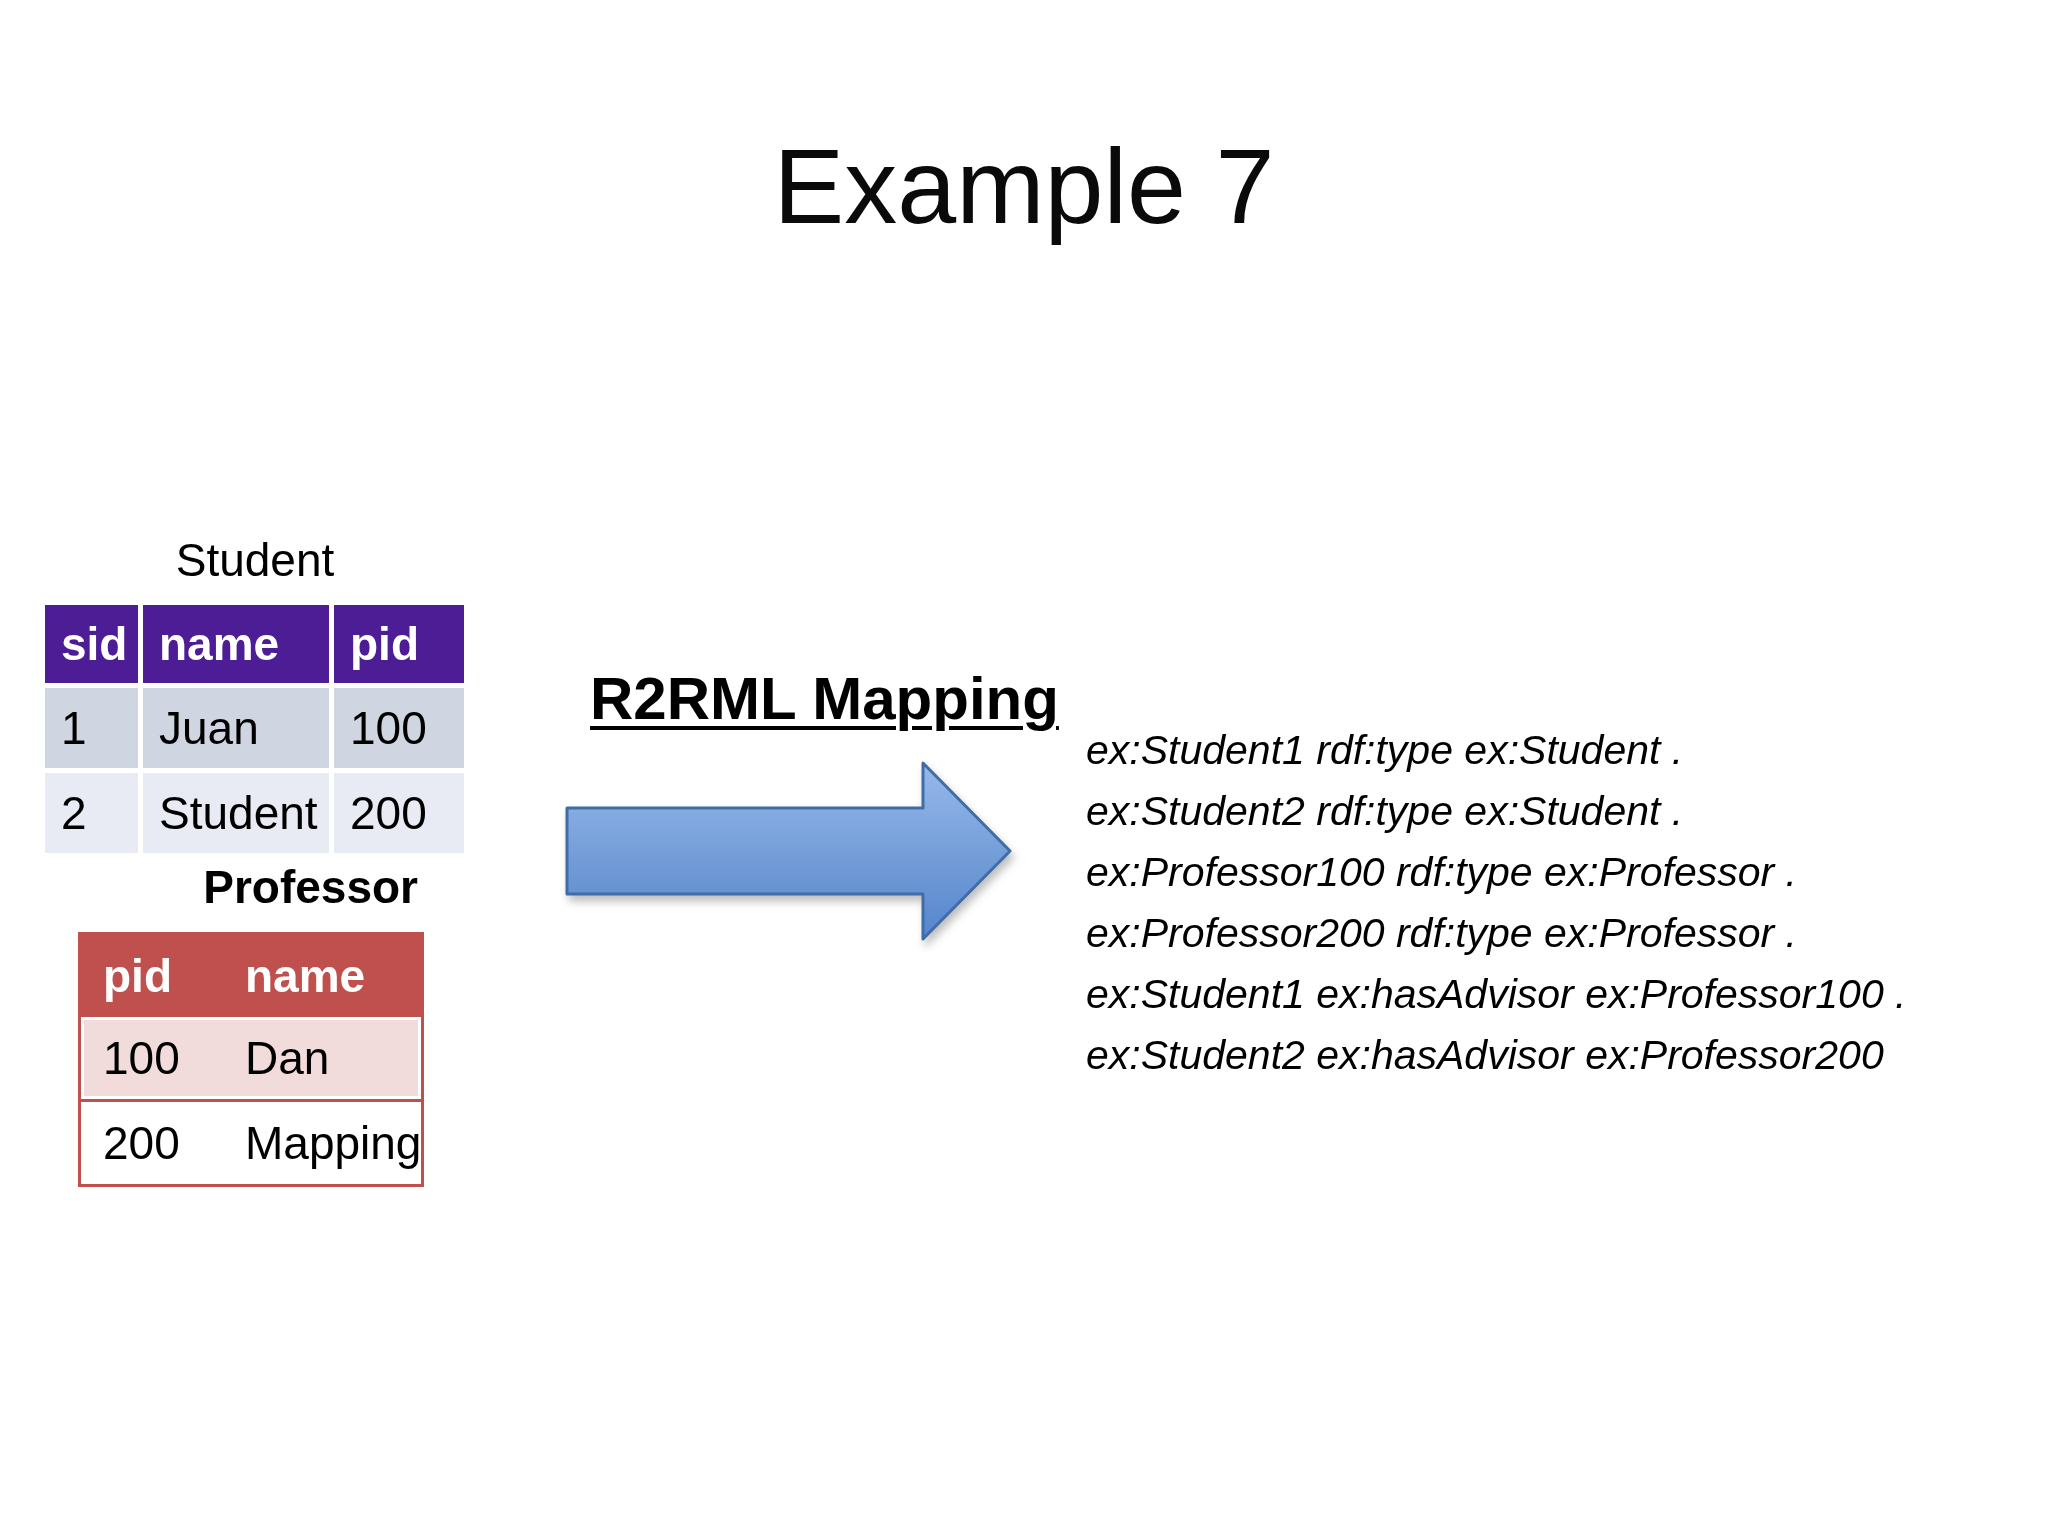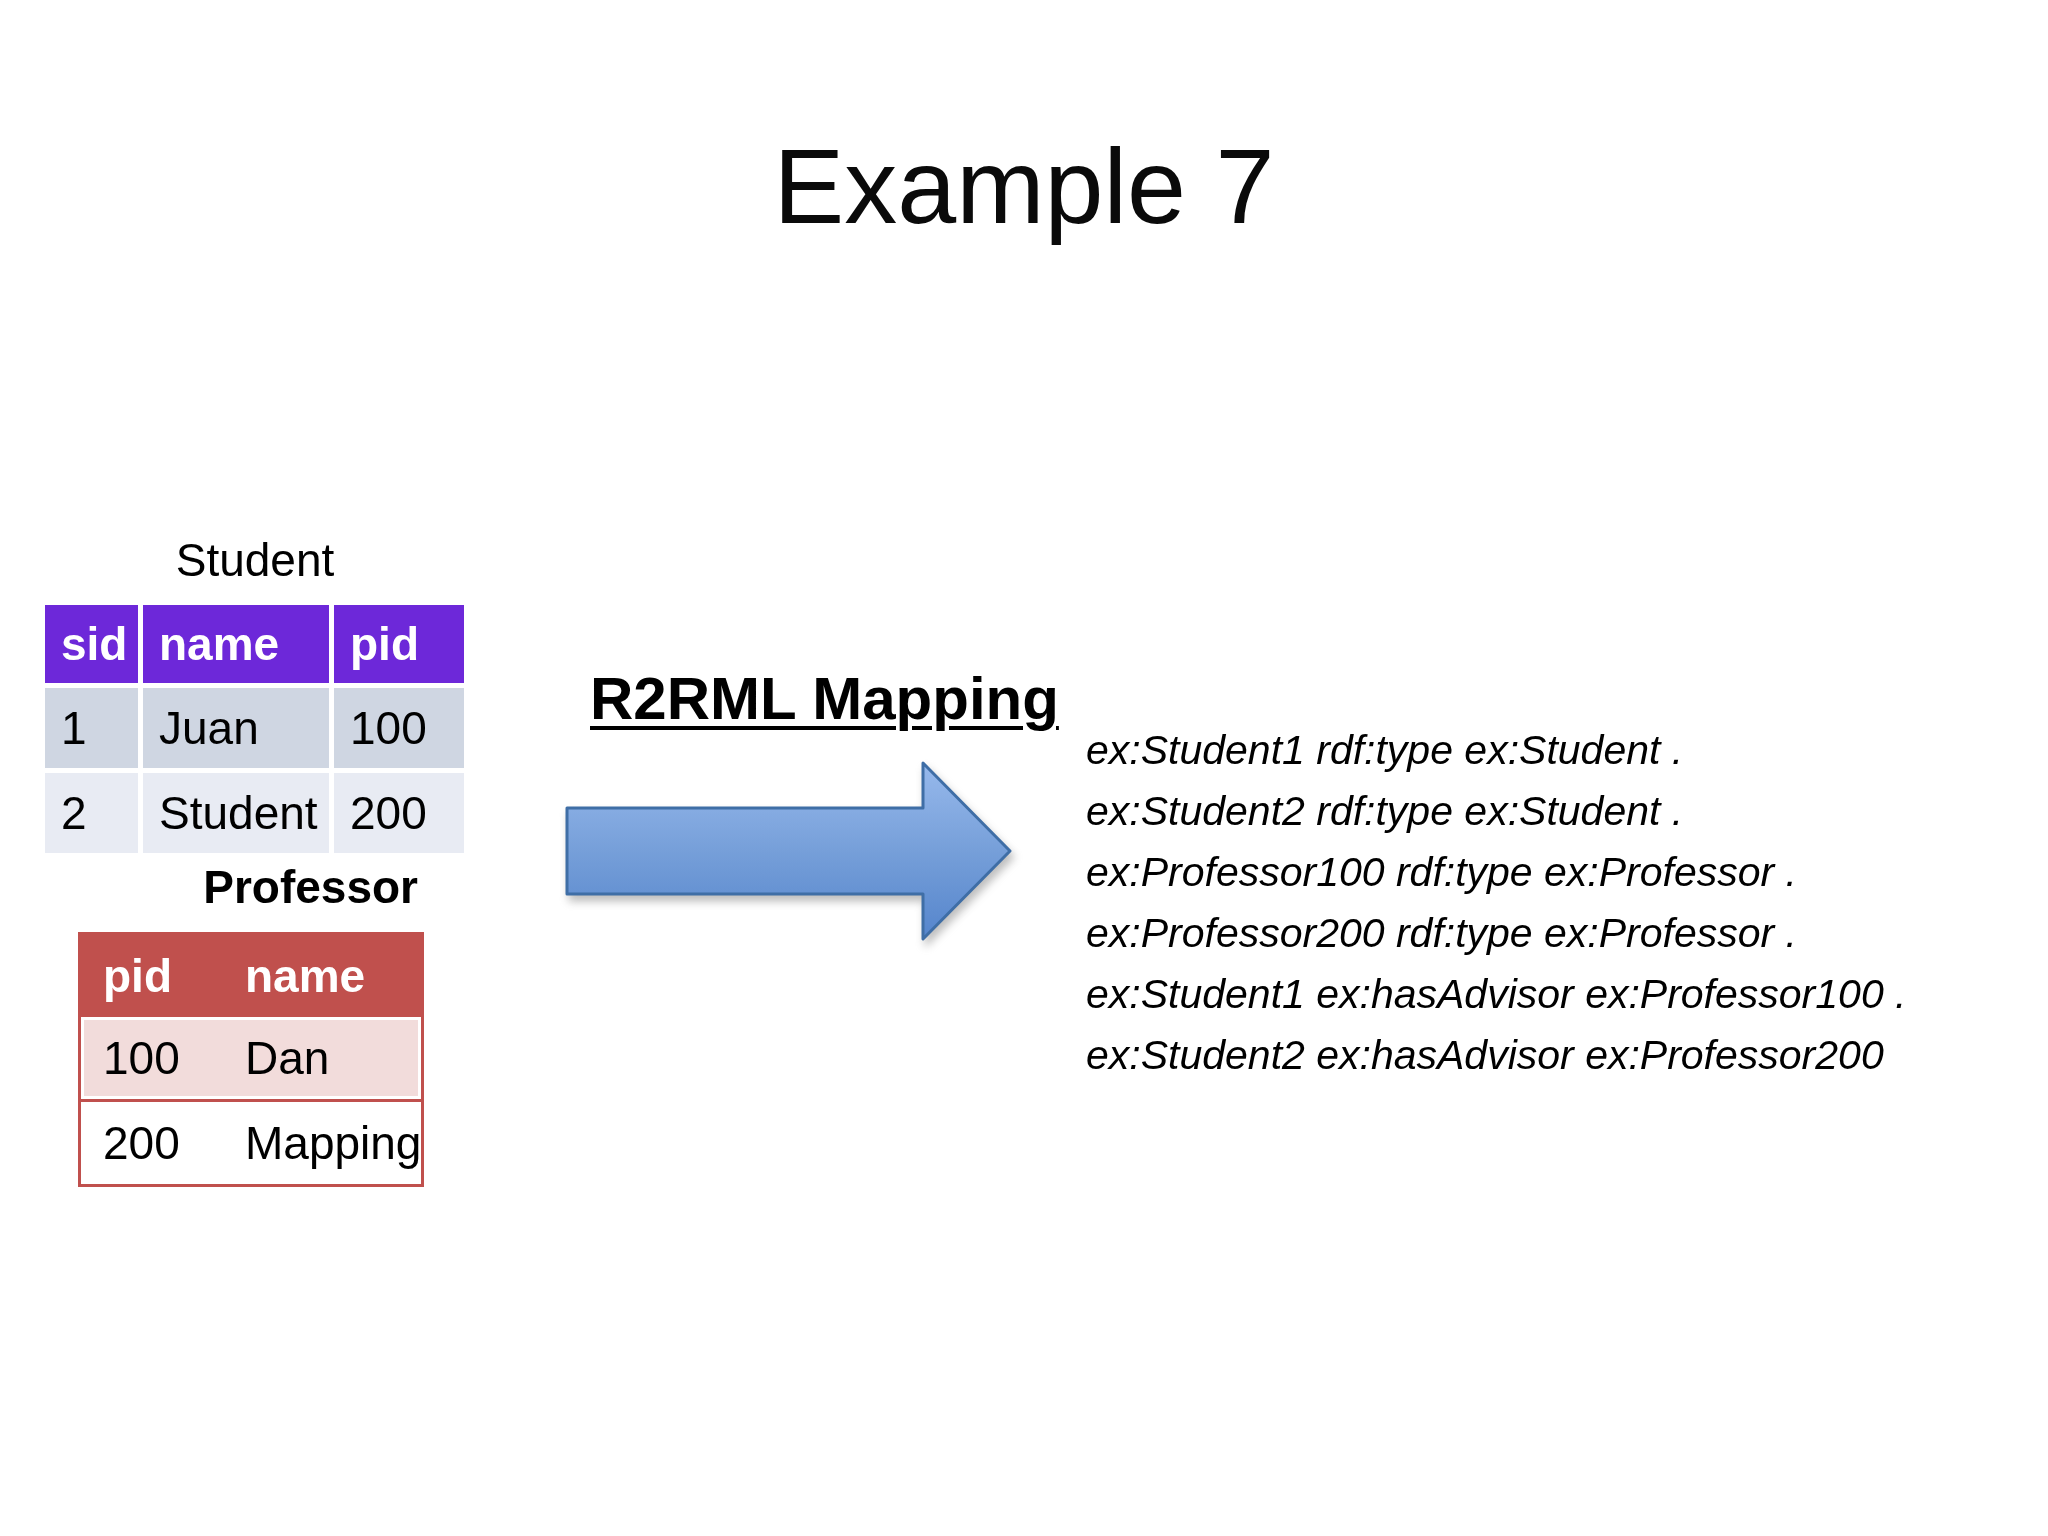--- a/index.html
+++ b/index.html
@@ -51,21 +51,21 @@
     grid-template-rows: 78px 80px 80px;
     gap: 5px;
   }
   .s-cell {
     display: flex;
     align-items: center;
     padding-left: 16px;
     font-size: 46px;
   }
   .s-head {
-    background: #6d28d9;
+    background: #4c1d95;
     color: #ffffff;
     font-weight: 700;
   }
   .s-row1 { background: #cfd6e2; }
   .s-row2 { background: #e8ebf3; }
 
   
   .professor-title {
     position: absolute;
     left: 78px;

